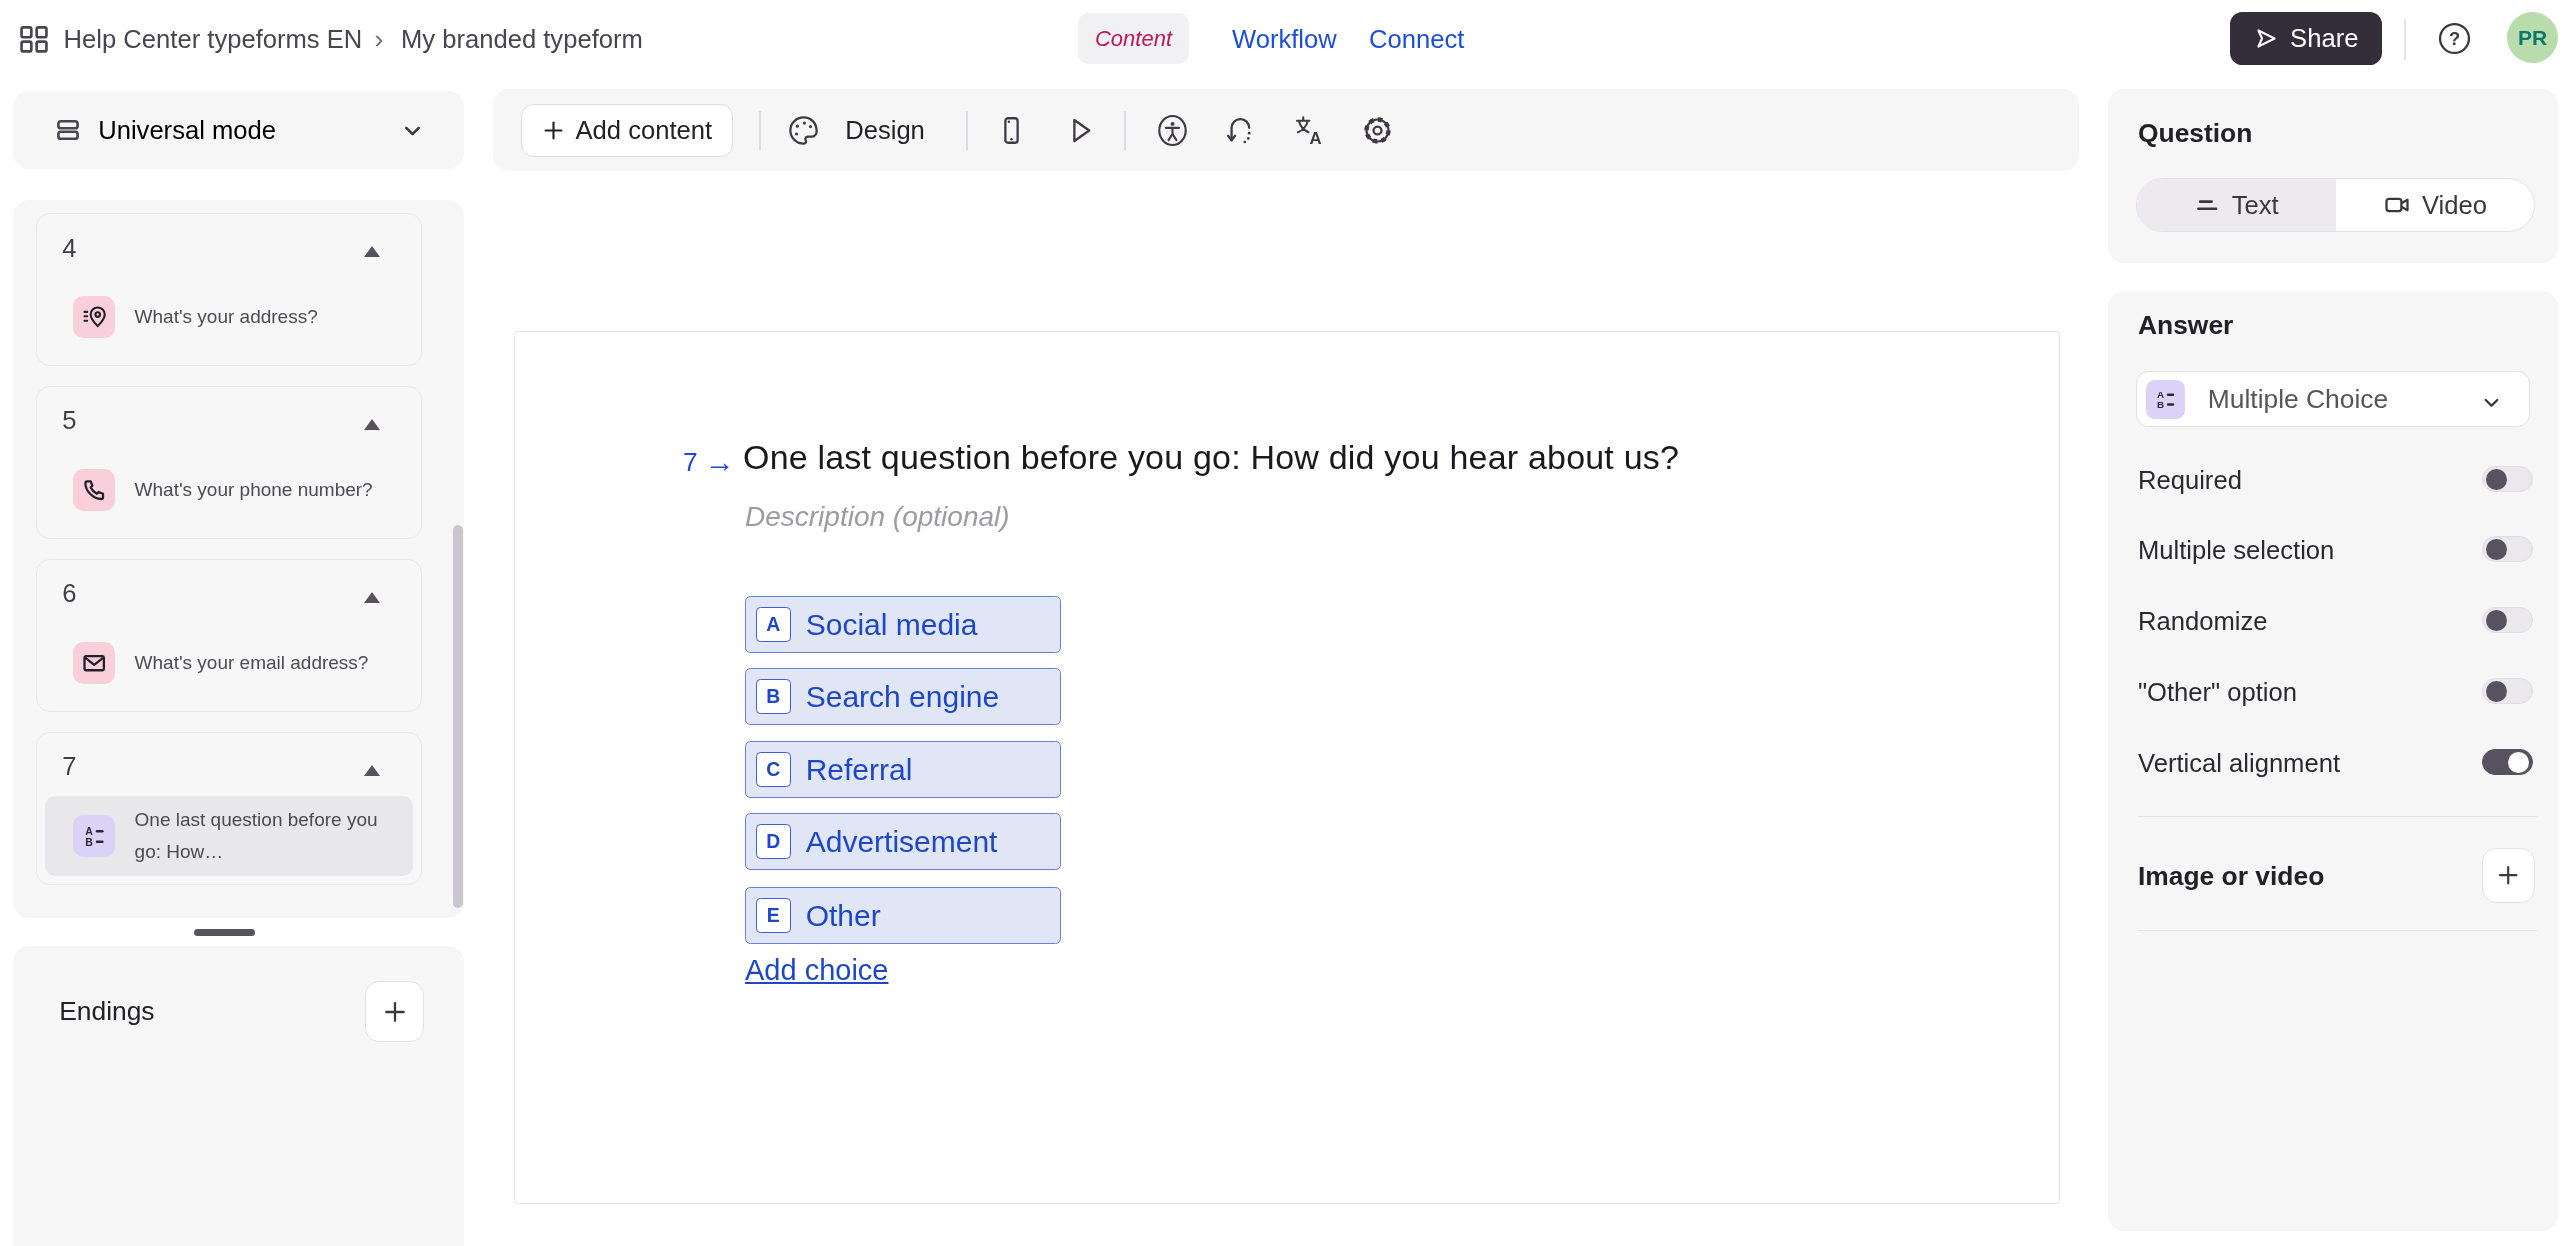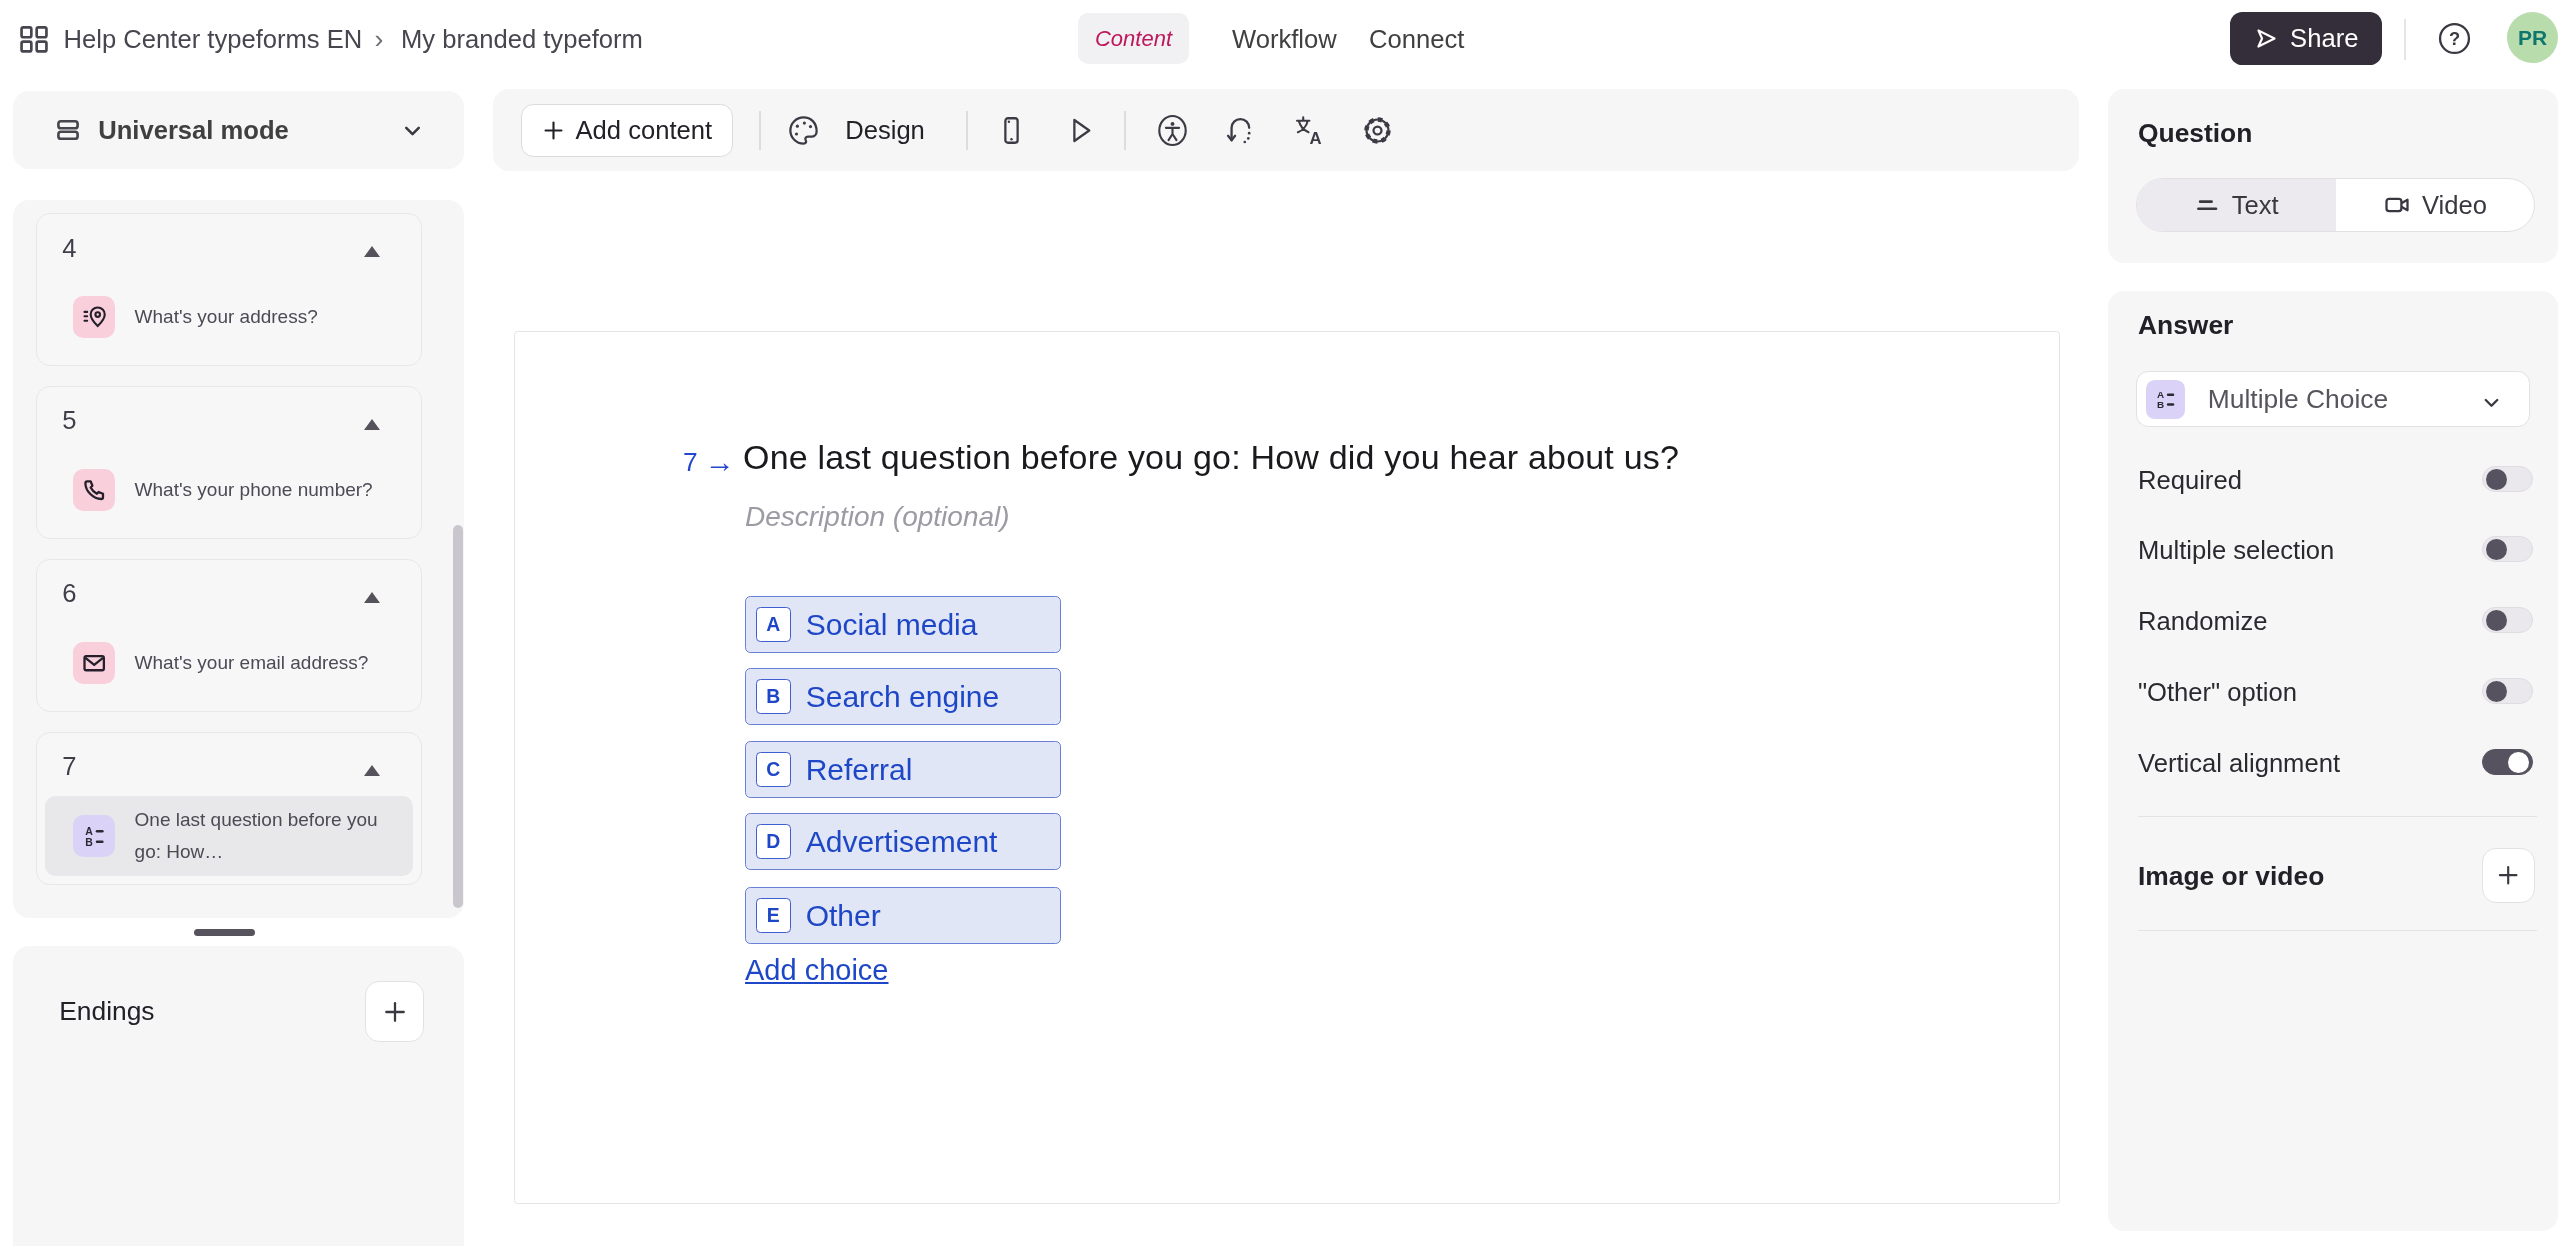--- a/index.html
+++ b/index.html
@@ -11,34 +11,34 @@
   
   .topbar { position:absolute; left:0; top:0; width:2576px; height:78px; background:#fff; }
   .crumbs { position:absolute; left:17.6px; top:0; height:78px; display:flex; align-items:center; }
   .crumb-txt { font-size:25.6px; color:#47454e; white-space:nowrap; }
   .crumb-sep { font-size:26.4px; color:#6f6d76; margin:0 17.6px 0 12.3px; }
   .crumbs .grid-ic { margin-right:14px; }
   .tab-pill { position:absolute; left:1078px; top:13.2px; width:111px; height:51px;
     background:#f1f0f2; border-radius:10.6px; display:flex; align-items:center; justify-content:center;
     font-size:22px; color:#be185d; font-weight:500;font-style:italic; }
   .tab-plain { position:absolute; top:0; height:78px; display:flex; align-items:center;
-    font-size:25.6px; color:#404040; }
+    font-size:25.6px; color:#1d4ed8; }
   .share-btn { position:absolute; left:2230px; top:11.5px; width:152px; height:53px; background:#332e39;
     border-radius:12.3px; display:flex; align-items:center; justify-content:center; gap:11.5px;
     color:#fff; font-size:25.6px; font-weight:500; cursor:pointer; }
   .tb-div { position:absolute; left:2404px; top:18.5px; width:1.8px; height:41px; background:#e6e4e8; }
   .help-ic { position:absolute; left:2437px; top:21px; }
   .avatar { position:absolute; left:2507px; top:12.3px; width:51px; height:51px; border-radius:50%;
     background:#b9dcac; display:flex; align-items:center; justify-content:center;
     font-size:21px; font-weight:700; color:#0f766e; }
 
   
   .mode-card { position:absolute; left:13.2px; top:91px; width:451px; height:78px; background:#f7f6f7;
     border-radius:16px; display:flex; align-items:center; cursor:pointer; }
-  .mode-card .lbl { font-size:25.6px; color:#404040; margin-left:16px;font-weight:bold; }
+  .mode-card .lbl { font-size:25.6px; color:#000000; margin-left:16px; }
   .mode-card .chev { position:absolute; right:39px; }
   .mode-card .rows-ic { margin-left:41px; }
 
   .qlist { position:absolute; left:13.2px; top:200px; width:451px; height:718px; background:#f7f6f7;
     border-radius:16px; }
   .qcard { position:absolute; left:23px; width:386px; height:153px; border:0.9px solid #e8e6ea;
     border-radius:14px; background:#f8f7f8; cursor:pointer; }
   .qcard .num { position:absolute; left:25px; top:19.4px; font-size:25.6px; color:#403e48; }
   .qcard .collapse { position:absolute; right:41px; top:32px; width:0; height:0;
     border-left:8.8px solid transparent; border-right:8.8px solid transparent;

